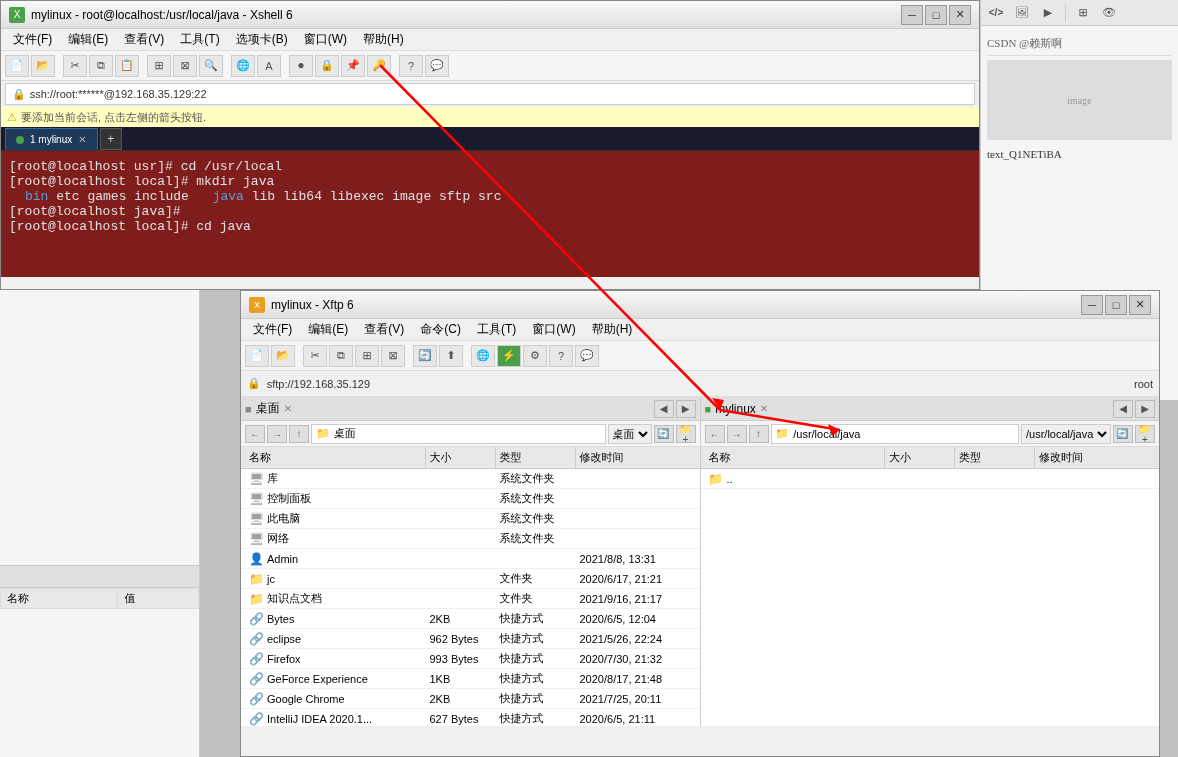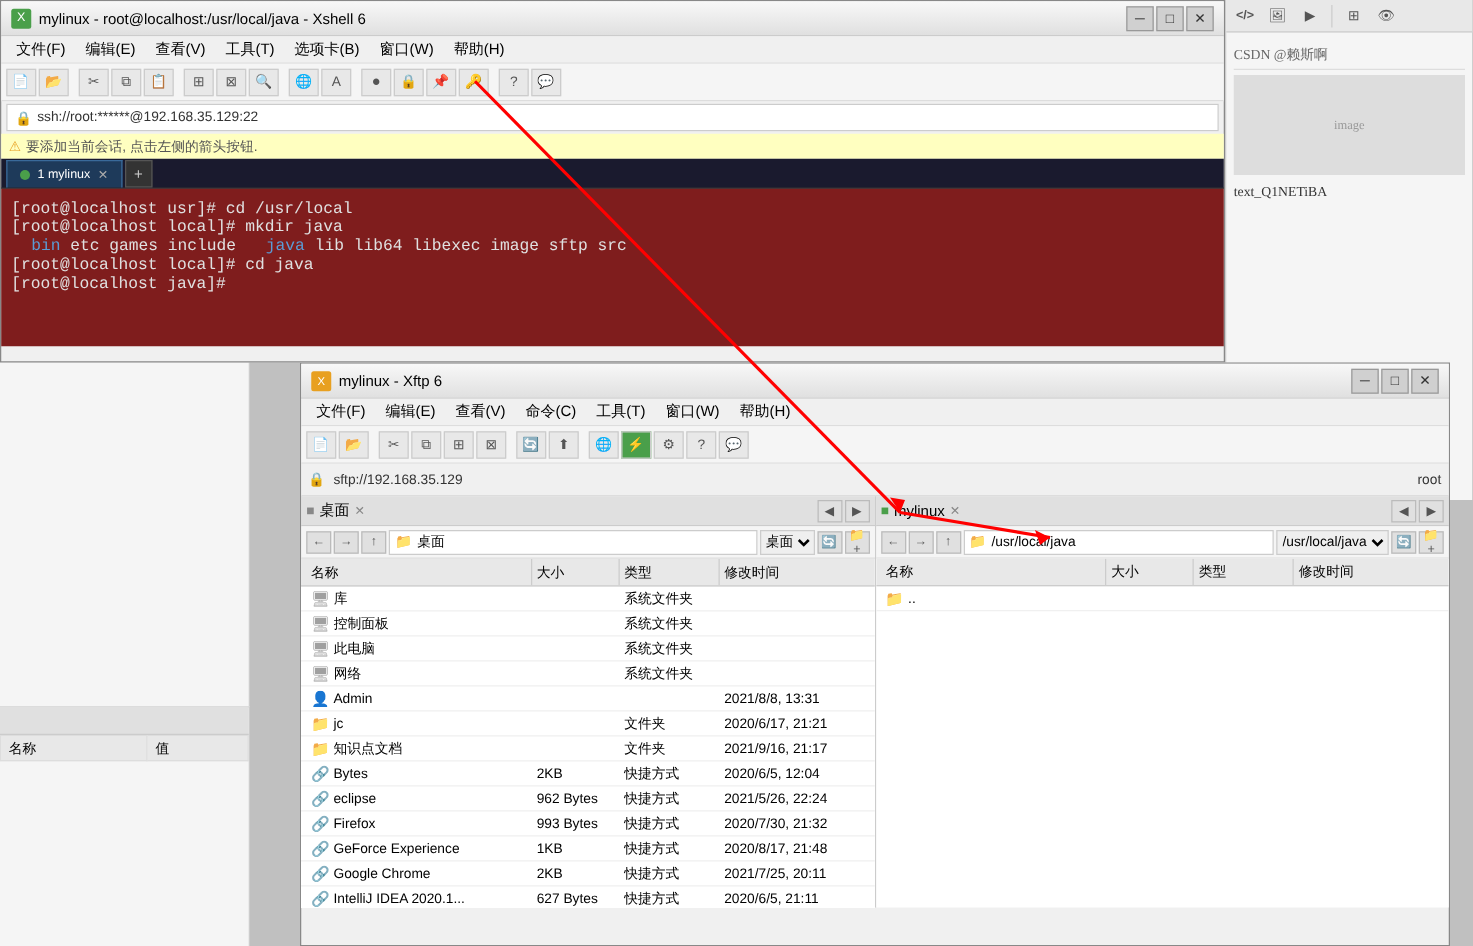--- a/index.html
+++ b/index.html
@@ -540,22 +540,22 @@
       <span>lib64</span>
       <span>  </span>
       <span>libexec</span>
       <span>  </span>
       <span>image</span>
       <span>  </span>
       <span>sftp</span>
       <span>  </span>
       <span>src</span>
     </div>
+    <div class="terminal-prompt">[root@localhost java]# </div>
     <div class="terminal-prompt">[root@localhost local]# cd java</div>
-    <div class="terminal-prompt">[root@localhost java]# </div>
   </div>
 </div>
 
 <div class="session-panel">
   <div class="session-panel-header">
     <span>会话管理器</span>
     <div style="display:flex;gap:2px;">
       <span style="cursor:pointer;">📌</span>
       <span style="cursor:pointer;">✕</span>
     </div>

